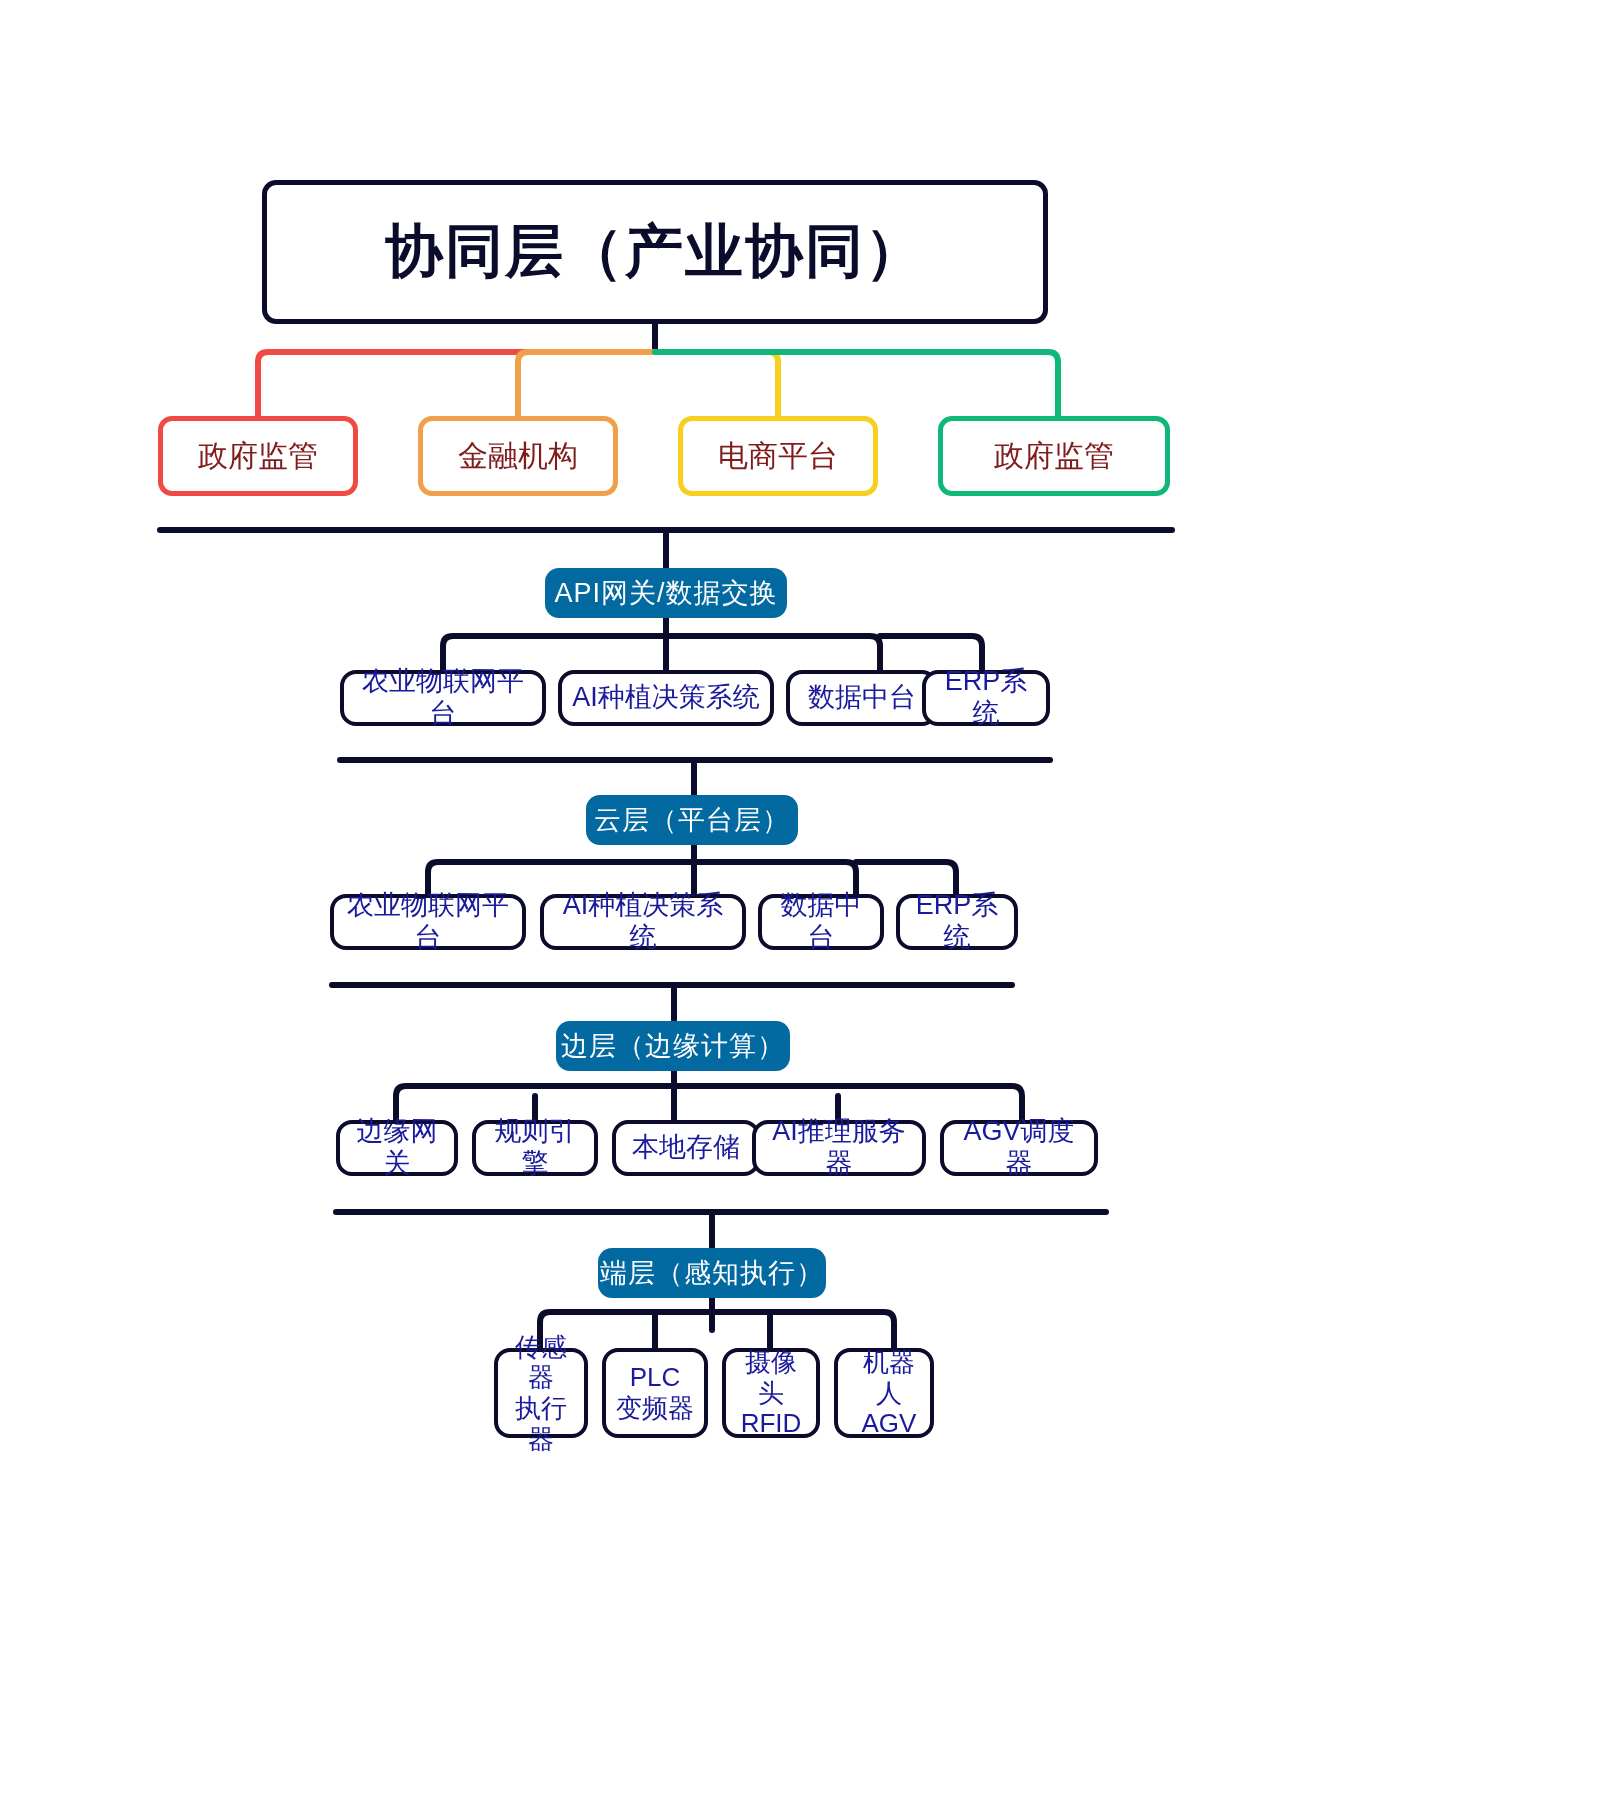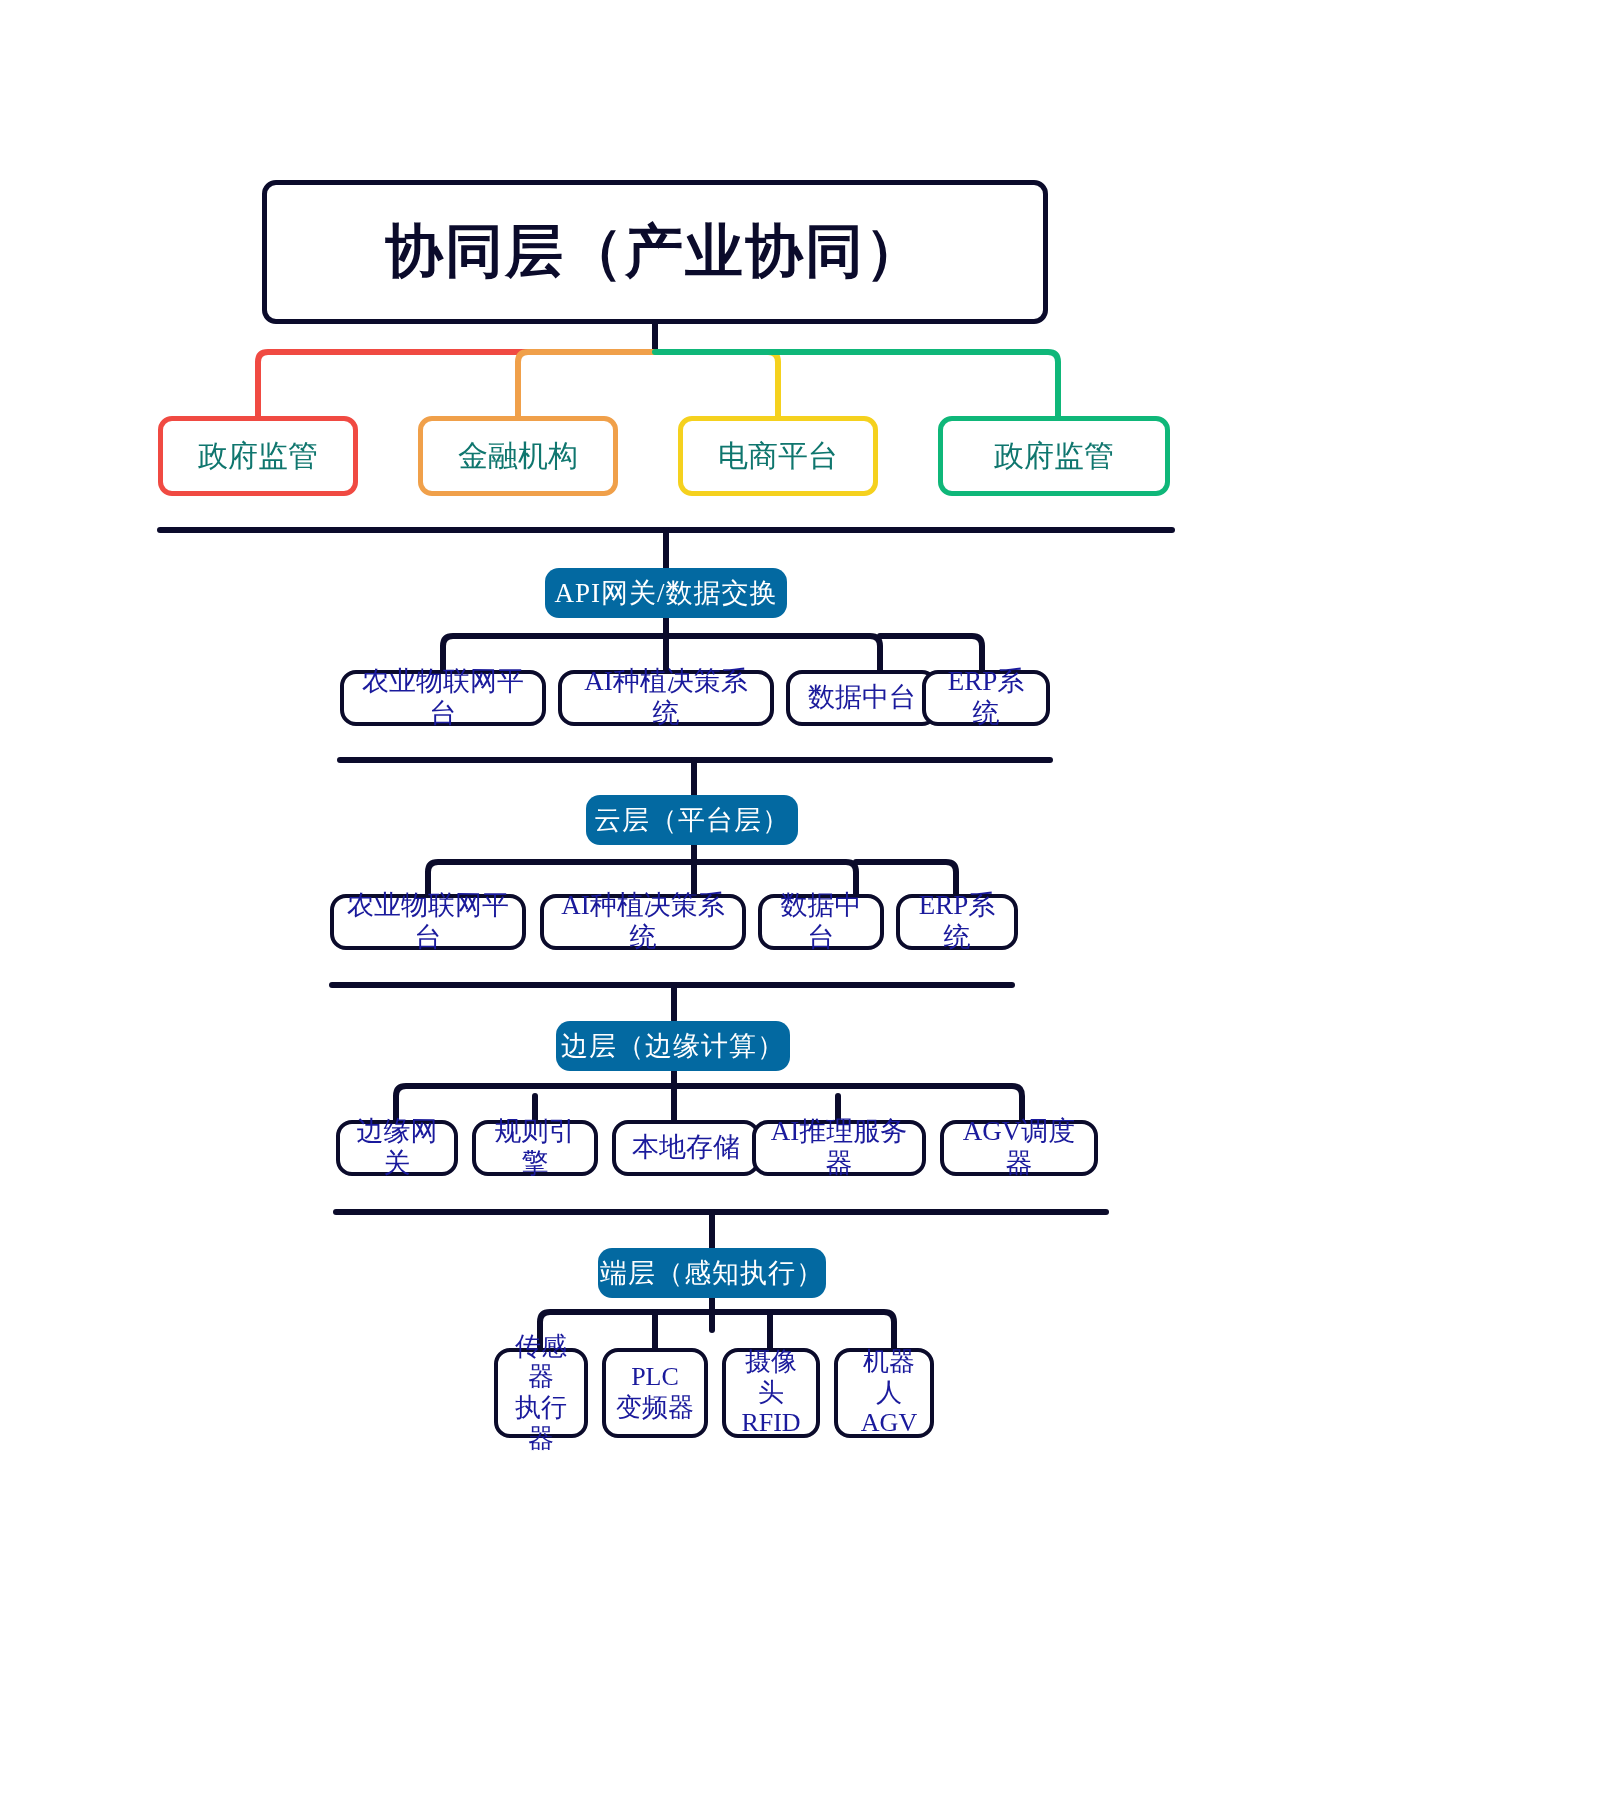--- a/index.html
+++ b/index.html
@@ -3,37 +3,37 @@
 <meta charset="utf-8">
 <style>
   html,body{margin:0;padding:0;}
   body{
     width:1608px;height:1800px;
     background:#ffffff;
     font-family:"Liberation Sans","DejaVu Sans",sans-serif;
     position:relative;
     overflow:hidden;
   }
-  #diagram{position:absolute;inset:0;font-family:Liberation Serif, serif;}
+  #diagram{position:absolute;inset:0;}
   svg.wires{position:absolute;left:0;top:0;width:1608px;height:1800px;pointer-events:none;}
 
   .node{position:absolute;box-sizing:border-box;display:flex;align-items:center;
         justify-content:center;text-align:center;background:#ffffff;}
 
   
   .title-box{
     border:5px solid #0b0b2b;border-radius:14px;
     font-size:58px;font-weight:bold;color:#0b0b2b;
     letter-spacing:2px;
   }
 
   
   .partner{
     border-width:5px;border-style:solid;border-radius:14px;
-    font-size:30px;color:#0f766e;
+    font-size:30px;color:#7f1d1d;
   }
 
   
   .pill{
     background:#0369a1;color:#ffffff;border-radius:14px;
     font-size:27px;letter-spacing:1px;
   }
 
   
   .leaf{

